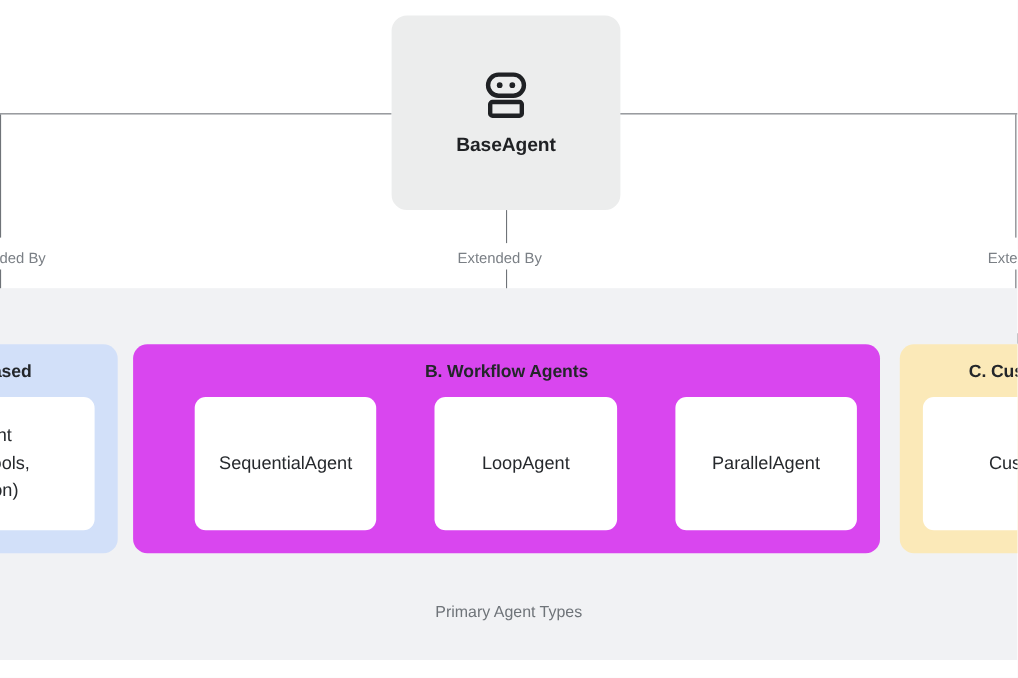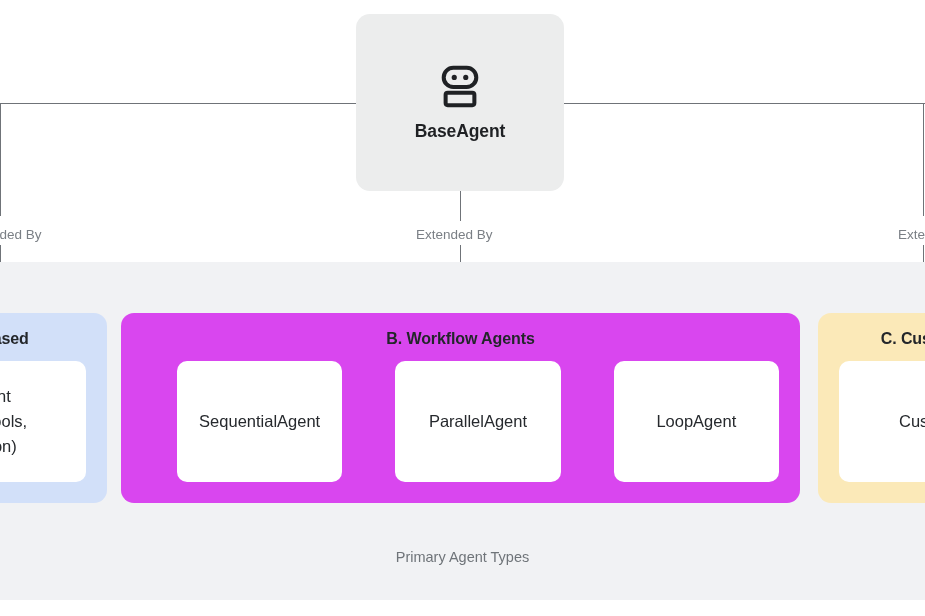--- a/index.html
+++ b/index.html
@@ -246,22 +246,22 @@
       <div class="leaf-card">LlmAgent
 (Model, Tools,
 Instruction)</div>
     </div>
   </div>
 
   <div class="cat-card cat-workflow">
     <div class="cat-title">B. Workflow Agents</div>
     <div class="cat-inner-row">
       <div class="leaf-card">SequentialAgent</div>
+      <div class="leaf-card">LoopAgent</div>
       <div class="leaf-card">ParallelAgent</div>
-      <div class="leaf-card">LoopAgent</div>
     </div>
   </div>
 
   <div class="cat-card cat-custom">
     <div class="cat-title">C. Custom Agents</div>
     <div class="cat-inner-row">
       <div class="leaf-card">CustomAgent</div>
     </div>
   </div>
 

